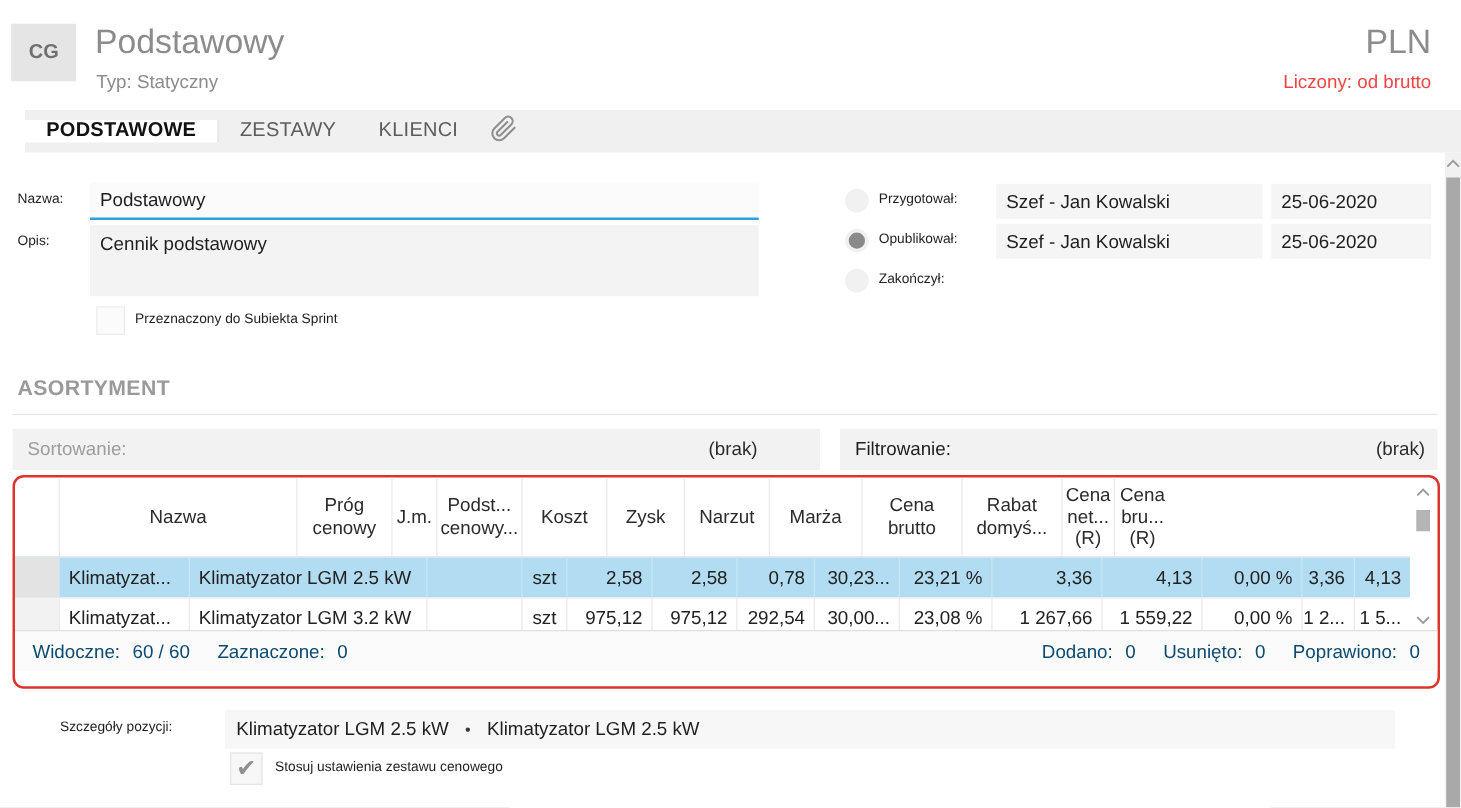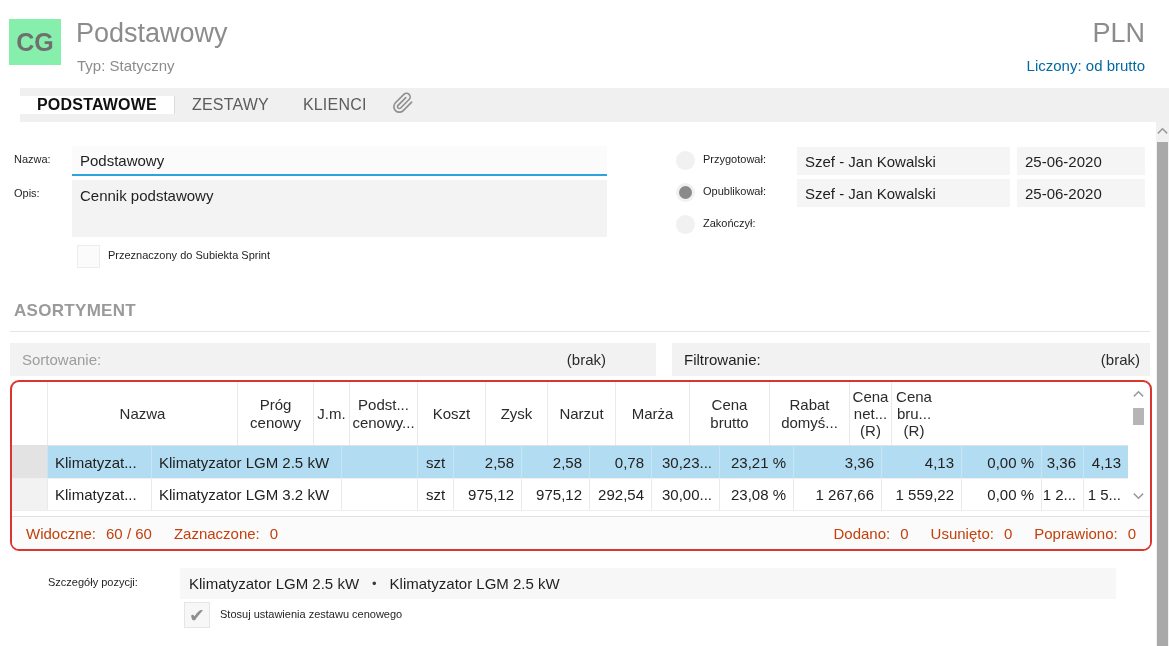--- a/index.html
+++ b/index.html
@@ -3,26 +3,26 @@
 <meta charset="utf-8">
 <style>
   * { box-sizing: border-box; margin: 0; padding: 0; }
   html,body { background:#e8e8e8; }
   .screen {
     position: relative; width: 1169px; height: 646px; background: #ffffff;
     font-family: "Liberation Sans", sans-serif; overflow: hidden; color:#222;
   }
   
   .hdr { position:absolute; top:0; left:0; width:100%; height:88px; background:#fff; }
-  .badge { position:absolute; left:9px; top:19px; width:52px; height:46px; background:#86efac;
-           color:#6f6f6f; font-size:25px; font-weight:bold; display:flex; align-items:center; justify-content:center; }
+  .badge { position:absolute; left:9px; top:19px; width:52px; height:46px; background:#e5e5e5;
+           color:#6f6f6f; font-size:16px; font-weight:bold; display:flex; align-items:center; justify-content:center; }
   .title { position:absolute; left:76px; top:18px; font-size:27px; color:#8c8c8c; }
   .subtitle { position:absolute; left:77px; top:57px; font-size:15px; color:#8c8c8c; }
   .currency { position:absolute; right:24px; top:18px; font-size:27px; color:#8c8c8c; text-align:right; }
-  .currnote { position:absolute; right:24px; top:57px; font-size:15px; color:#0369a1; text-align:left; }
+  .currnote { position:absolute; right:24px; top:57px; font-size:15px; color:#ef4444; text-align:left; }
   
   .tabs { position:absolute; top:88px; left:0; width:100%; height:34px; background:#f0f0f0; display:flex; align-items:center;margin-left:20px; }
   .tab { display:flex; align-items:center; padding:0 17px; font-size:16px; color:#5c5c5c; cursor:default; letter-spacing:0.2px; }
   .tab.active { background:#ffffff; color:#111; font-weight:bold; border-right:1px solid #dcdcdc; }
   .clip { display:flex; align-items:center; padding:0 8px; }
   
   .lbl { position:absolute; font-size:11px; color:#1f1f1f; }
   .field { position:absolute; background:#f5f5f5; font-size:15px; color:#1f1f1f; display:flex; align-items:center; padding:0 8px; }
   .field.focus { background:#fbfbfb; border-bottom:2px solid #2ba3dc; }
   .area { position:absolute; background:#f3f3f3; font-size:15px; color:#1f1f1f; padding:7px 8px; }
@@ -48,22 +48,22 @@
   .drow.sel { background:#b2dcf1; }
   .drow.sel .cell { border-right-color:#c6e6f5; }
   .drow .c0 { background:#f2f2f2; }
   .drow.sel .c0 { background:#e3e3e3; }
   .stub { height:5px; border-top:1px solid #efefef; }
   .c0{width:36px;} .c1{width:104px;} .c2{width:190px;} .c3{width:76px;} .c4{width:36px;}
   .c5{width:68px;} .c6{width:68px;} .c7{width:62px;} .c8{width:68px;} .c9{width:74px;}
   .c10{width:88px;} .c11{width:80px;} .c12{width:80px;} .c13{width:42px;} .c14{width:44px; border-right:none;}
   .ar { justify-content:flex-end; }
   .ac { justify-content:center; }
-  .statusbar { position:absolute; left:0; right:0; bottom:0; height:33px; background:#fbfbfb; border-top:1px solid #e0e0e0;
-               display:flex; align-items:center; font-size:15px; color:#c2410c; padding:12px 14px; }
+  .statusbar { position:absolute; left:0; right:0; bottom:12px; height:33px; background:#fbfbfb; border-top:1px solid #e0e0e0;
+               display:flex; align-items:center; font-size:15px; color:#0c4a6e; padding:12px 14px; }
   .statusbar .gap { width:22px; } .statusbar .sgap { width:10px; } .statusbar .push { margin-left:auto; }
   
   .tsb { position:absolute; right:4px; top:4px; width:15px; height:130px; }
   .tsb .thumb { position:absolute; left:2px; top:22px; width:11px; height:17px; background:#b5b5b5; }
   .chev { position:absolute; left:1px; width:13px; height:13px; }
   
   .psb { position:absolute; right:0; top:122px; width:13px; height:524px; background:#f1f1f1; }
   .psb .thumb { position:absolute; left:1px; top:20px; width:11px; height:504px; background:#a9a9a9; }
   
   .detinput { position:absolute; left:180px; top:568px; width:936px; height:31px; background:#f7f7f7;

